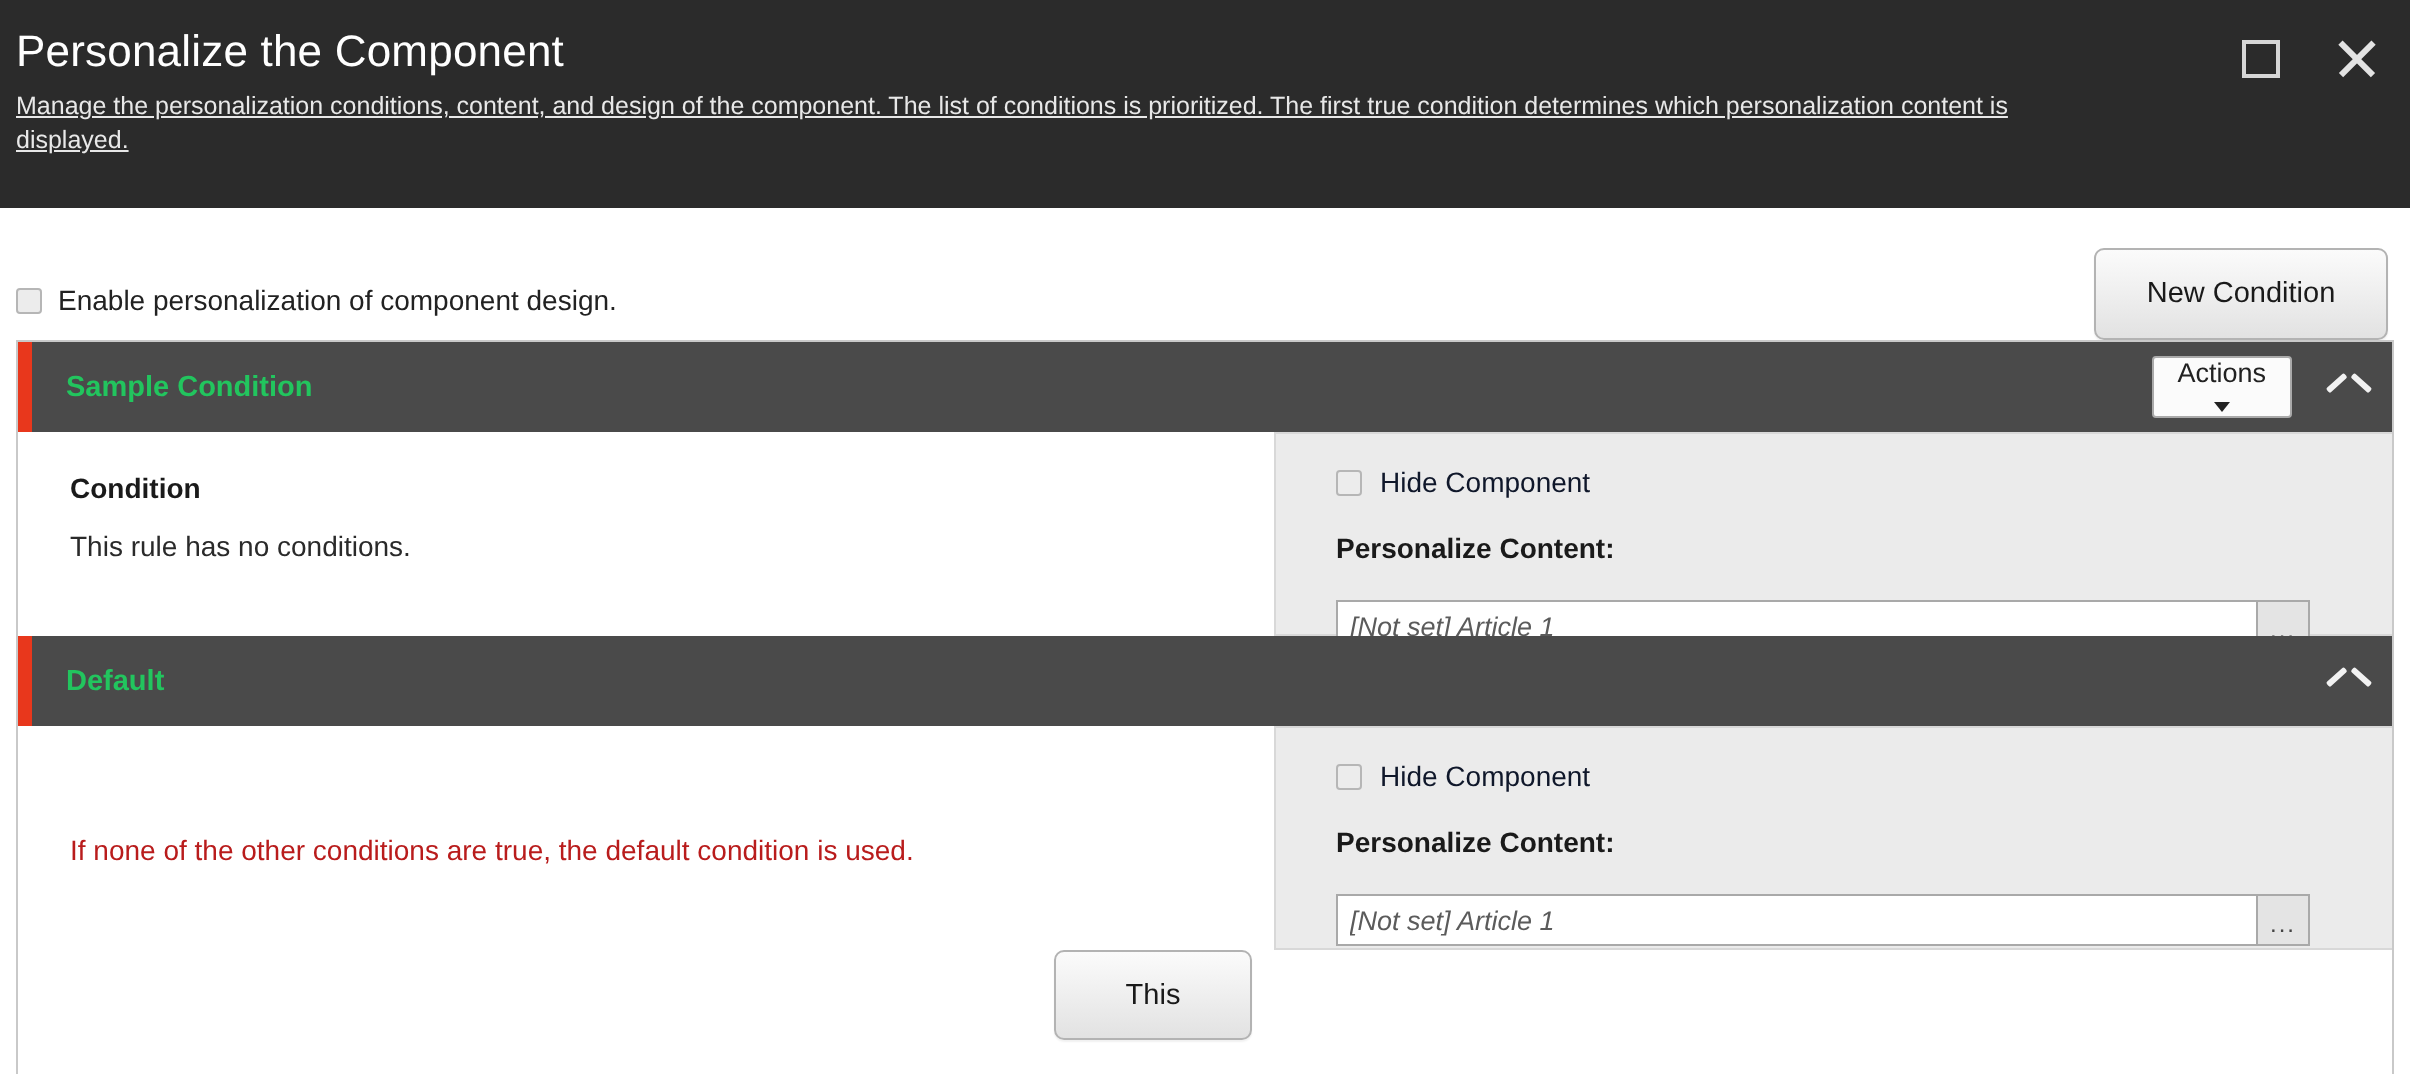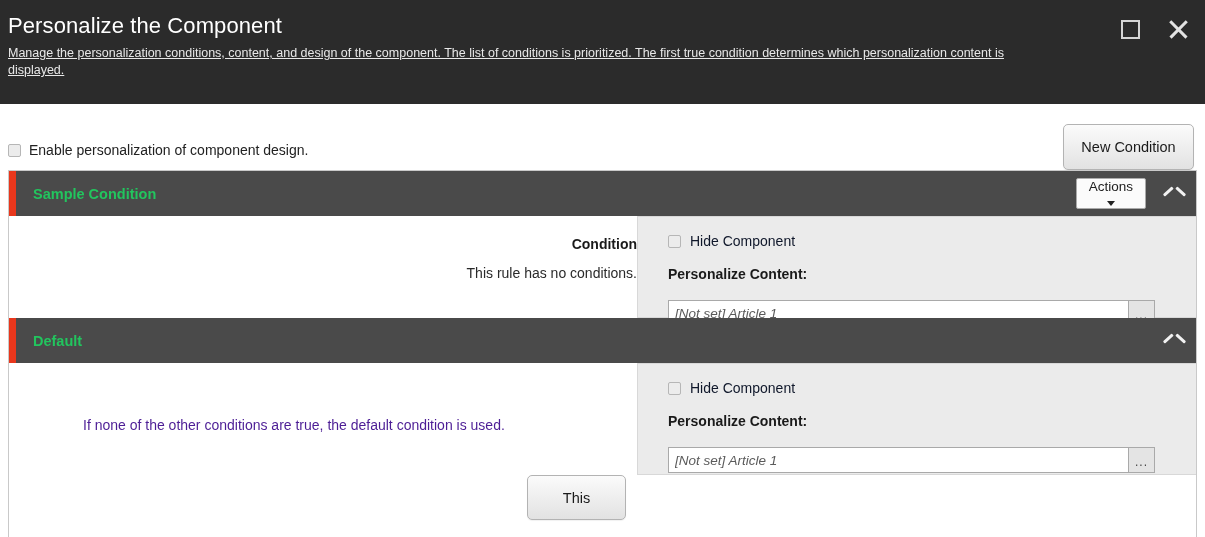--- a/index.html
+++ b/index.html
@@ -102,21 +102,21 @@
     background: linear-gradient(#fbfbfb, #e2e2e2);
     border: 1px solid #b3b3b3;
     border-radius: 5px;
     color: #1a1a1a;
     cursor: pointer;
     box-shadow: 0 1px 1px rgba(0,0,0,.06);
   }
   .btn-new-condition {
     position: absolute;
     right: 11px; top: 20px;
-    width: 131px; height: 46px;
+    width: 147px; height: 46px;
     font-size: 14.5px;
   }
 
   
   .cond-container {
     position: absolute;
     left: 8px; right: 8px; top: 66px; bottom: -40px;
     border: 1px solid #c9c9c9;
     border-bottom: none;
     background: #ffffff;
@@ -259,37 +259,36 @@
     display: flex;
     align-items: flex-end;
     justify-content: center;
     font-size: 12px;
     color: #444;
     letter-spacing: 1px;
     padding-bottom: 3px;
     cursor: pointer;
   }
 
-  .sect-body-sample .sect-left { height: 86px; text-align: right; }
+  .sect-body-sample .sect-left { height: 86px; }
   .sect-body-sample .sect-right-panel { height: 102px; }
 
   .sect-body-default { }
   .sect-body-default .sect-left {
     height: 112px;
     padding-top: 0;
     display: flex;
     align-items: center;
   }
   .sect-body-default .sect-right-panel { height: 112px; }
   .default-text {
     font-size: 14px;
-    color: #4c1d95;
+    color: #b91c1c;
     padding-left: 0;
     margin-top: 12px;
-    margin-left: 48px;
   }
 </style>
 </head>
 <body>
 
 <div class="dlg-header">
   <div class="dlg-title">Personalize the Component</div>
   <div class="dlg-subtitle">Manage the personalization conditions, content, and design of the component. The list of conditions is prioritized. The first true condition determines which personalization content is displayed.</div>
   <div class="win-buttons">
     <div class="win-btn">

